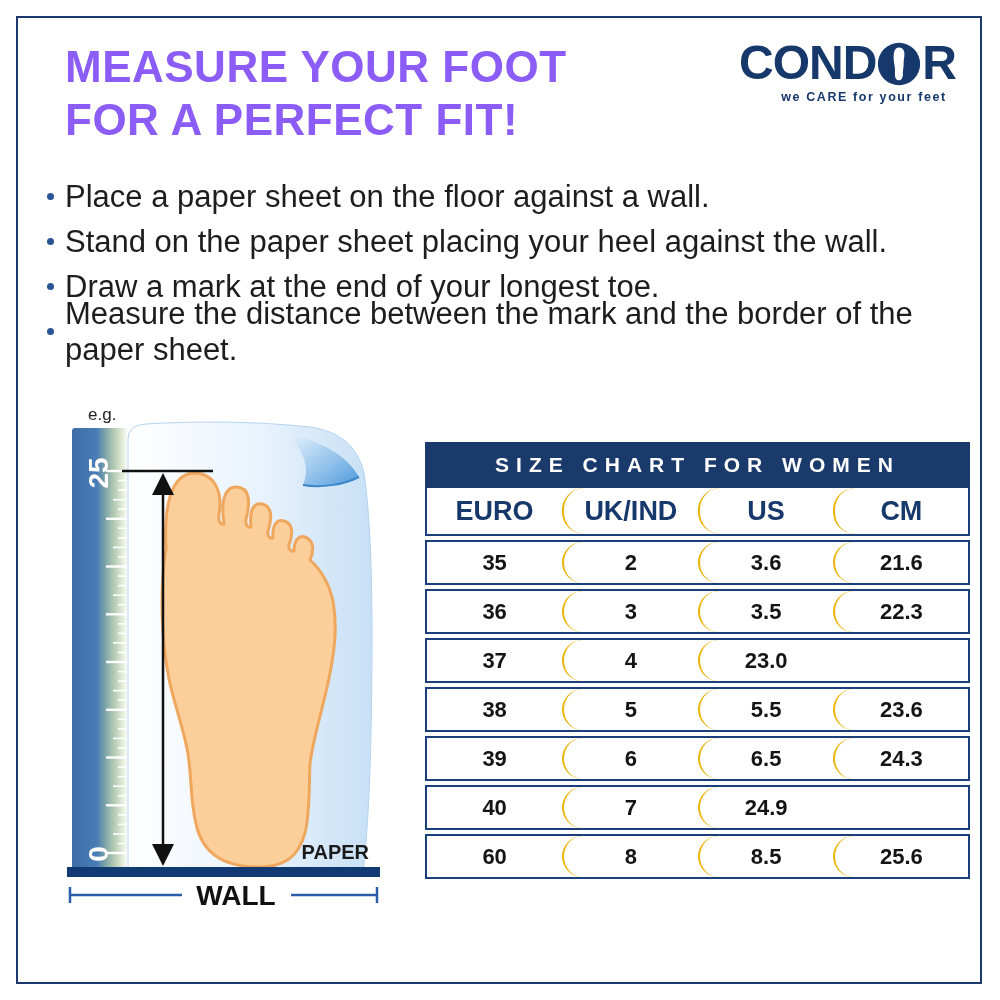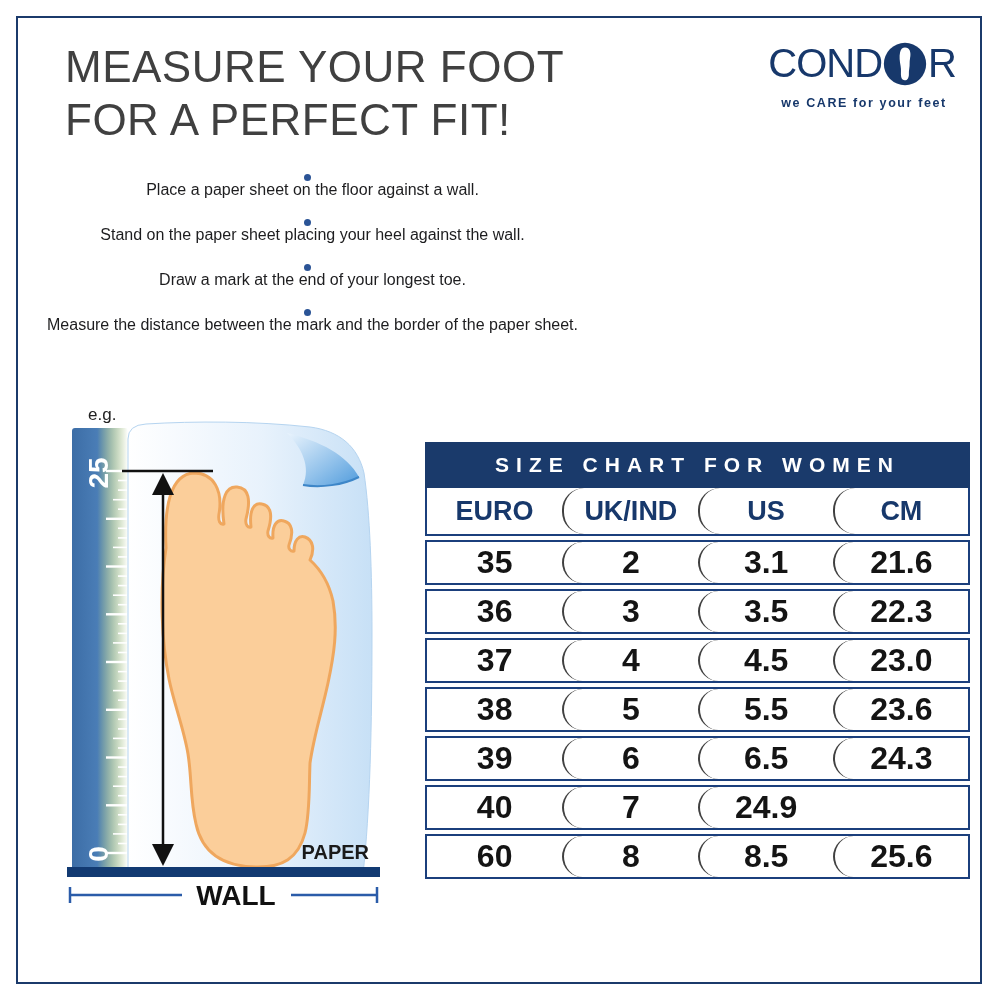--- a/index.html
+++ b/index.html
@@ -2,51 +2,51 @@
 <html><head>
 <meta charset="utf-8">
 <style>
   * { margin:0; padding:0; box-sizing:border-box; }
   html,body { background:#fff; }
   body { width:1000px; height:1000px; position:relative; font-family:"Liberation Sans", sans-serif; }
   .page { position:absolute; left:0; top:0; width:1000px; height:1000px; background:#fff; overflow:hidden; }
   .page-border { position:absolute; left:16px; top:16px; width:966px; height:968px; border:2px solid #1b3a6b; }
 
   
-  .headline { position:absolute; left:65px; top:40px; color:#404040; font-weight:normal;
+  .headline { position:absolute; left:65px; top:40px; color:#8b5cf6; font-weight:bold;
               font-size:44px; line-height:53px; letter-spacing:.5px; }
 
   
   .logo { position:absolute; left:724px; top:38px; width:232px; text-align:center; color:#17386b; }
-  .logo-row { display:flex; align-items:center; justify-content:flex-end; font-weight:normal;
-              font-size:40px; letter-spacing:-1px; line-height:50px; }
+  .logo-row { display:flex; align-items:center; justify-content:flex-end; font-weight:bold;
+              font-size:48px; letter-spacing:-1px; line-height:50px; }
   .logo-o { width:44px; height:44px; margin:0 1px; position:relative; top:1px; }
-  .logo-tagline { font-weight:bold; font-size:12.5px; letter-spacing:1.6px; margin-top:8px; padding-left:48px; white-space:nowrap; }
+  .logo-tagline { font-weight:bold; font-size:12.5px; letter-spacing:1.6px; margin-top:2px; padding-left:48px; white-space:nowrap; }
 
   
   .instructions { position:absolute; left:47px; top:174px; list-style:none; }
-  .instructions li { display:flex; align-items:center; height:45px; font-size:16px; color:#1d1d1f;flex-direction:column; }
+  .instructions li { display:flex; align-items:center; height:45px; font-size:31px; color:#1d1d1f; }
   .bullet-dot { width:7px; height:7px; border-radius:50%; background:#2b5496; margin-right:11px; flex:0 0 auto; }
 
   
   .diagram { position:absolute; left:60px; top:393px; width:340px; height:525px; }
 
   
   .size-chart { position:absolute; left:425px; top:442px; width:545px; }
   .chart-title { height:46px; background:#1a3a6b; border:2px solid #1a3a6b; color:#fff;
                  font-weight:bold; font-size:21px; letter-spacing:7px;
                  display:flex; align-items:center; justify-content:center; }
   .chart-head, .chart-row { display:grid; grid-template-columns:repeat(4,1fr); }
   .chart-head { border:2px solid #1b3f7c; border-top:none; height:48px; }
   .chart-head > div { display:flex; align-items:center; justify-content:center;
                       color:#17386b; font-weight:bold; font-size:27px; }
   .chart-row { border:2px solid #1b3f7c; height:45px; margin-top:4px; }
   .chart-row > div { display:flex; align-items:center; justify-content:center;
-                     color:#141414; font-weight:bold; font-size:32px; }
-  .chart-head > div + div, .chart-row > div + div { border-left:2px solid #404040;border-radius:22px; }
+                     color:#141414; font-weight:bold; font-size:22px; }
+  .chart-head > div + div, .chart-row > div + div { border-left:2px solid #eab308;border-radius:22px; }
 </style>
 </head>
 <body>
 
 <div class="page">
   <div class="page-border"></div>
 
   <div class="headline">
     <div>MEASURE YOUR FOOT</div>
     <div>FOR A PERFECT FIT!</div>
@@ -216,33 +216,32 @@
     <div class="chart-title">SIZE CHART FOR WOMEN</div>
     <div class="chart-head">
       <div>EURO</div>
       <div>UK/IND</div>
       <div>US</div>
       <div>CM</div>
     </div>
     <div class="chart-row">
       <div>35</div>
       <div>2</div>
-      <div>3.1</div>
+      <div>3.6</div>
       <div>21.6</div>
     </div>
     <div class="chart-row">
       <div>36</div>
       <div>3</div>
       <div>3.5</div>
       <div>22.3</div>
     </div>
     <div class="chart-row">
       <div>37</div>
       <div>4</div>
-      <div>4.5</div>
       <div>23.0</div>
     </div>
     <div class="chart-row">
       <div>38</div>
       <div>5</div>
       <div>5.5</div>
       <div>23.6</div>
     </div>
     <div class="chart-row">
       <div>39</div>

